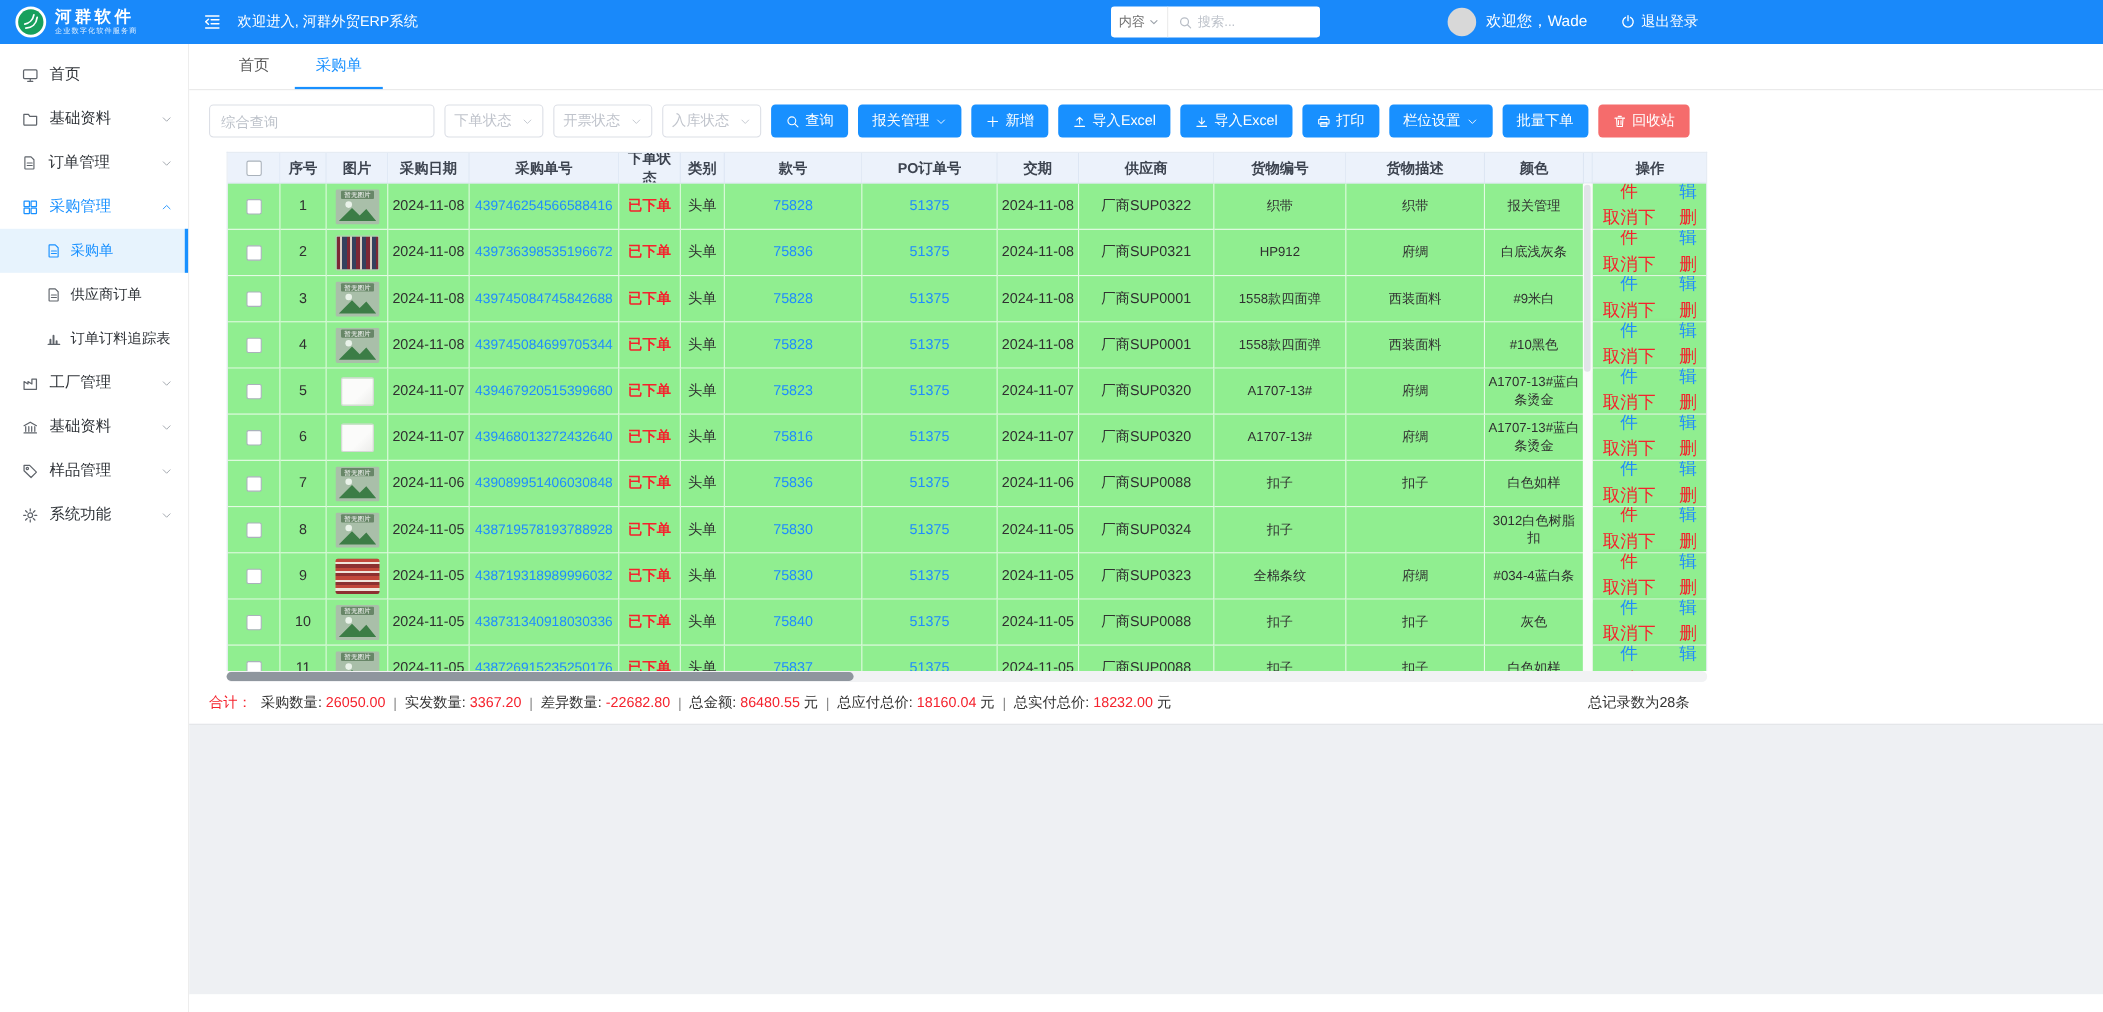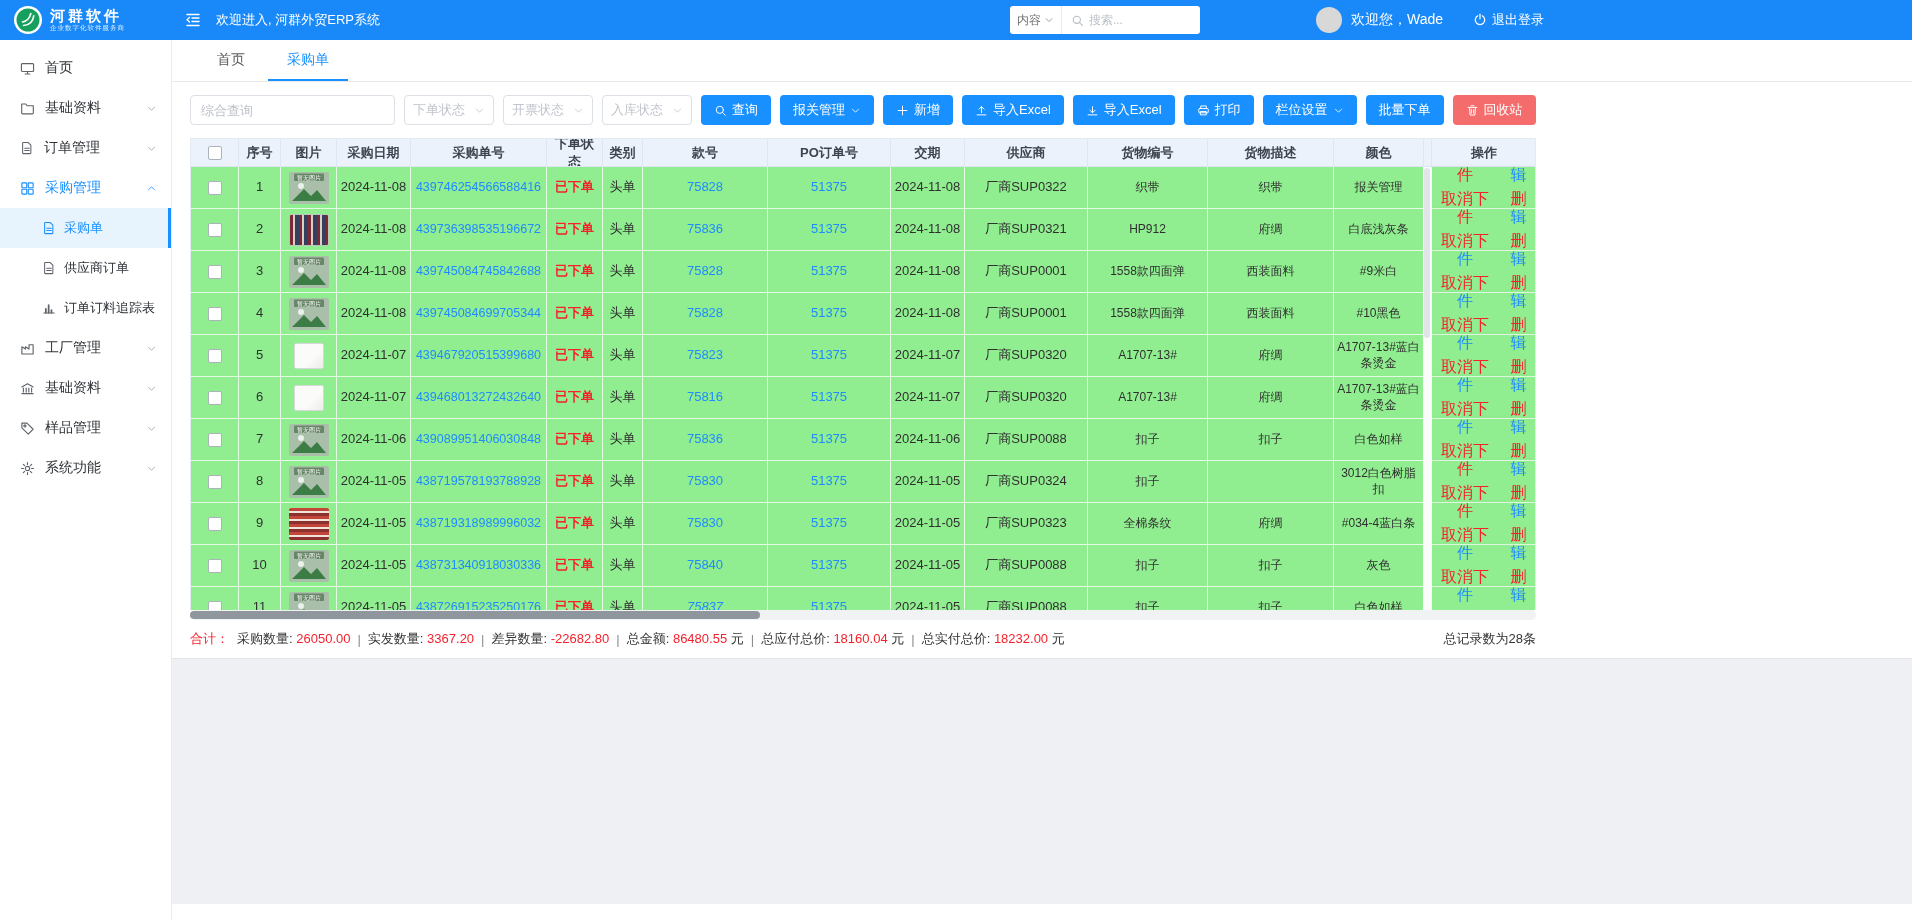--- a/index.html
+++ b/index.html
@@ -46,21 +46,21 @@
 
 .toolbar{display:flex;align-items:center;gap:9px;padding:13px 18px;flex:none}
 .query-input{width:205px;height:30px;border:1px solid #dcdfe6;border-radius:4px;padding:0 10px;font-size:13px;color:#333;font-family:inherit;outline:none}
 .query-input::placeholder{color:#bdc2ca}
 .select{width:90px;height:30px;border:1px solid #dcdfe6;border-radius:4px;background:#fff;display:flex;align-items:center;justify-content:space-between;padding:0 8px;font-size:13px;color:#c0c4cc;cursor:pointer}
 .select .ic{color:#c0c4cc}
 .btn{height:30px;border:0;border-radius:4px;background:var(--primary);color:#fff;font-size:13px;display:inline-flex;align-items:center;gap:5px;padding:0 13px;cursor:pointer;font-family:inherit;white-space:nowrap}
 .btn .ic{color:#fff}
 .btn.danger{background:var(--danger)}
 
-.table-area{position:relative;margin:0 18px;width:1346px;flex:none}
+.table-area{position:relative;margin:0 34px;width:1346px;flex:none}
 .table-viewport{height:472px;overflow:hidden;border:1px solid #e4eaf2;border-bottom:0}
 .trow{display:flex;width:1344px}
 .tcell{flex:none;display:flex;align-items:center;justify-content:center;text-align:center;overflow:hidden;padding:0 2px}
 .thead .tcell{height:28px;background:#ecf2fb;font-size:13px;font-weight:bold;color:#3d4450;border-right:1px solid #dde6f3;border-bottom:1px solid #dde6f3}
 .tbody .tcell{height:42px;background:var(--row-green);font-size:13px;color:#303030;border-right:1px solid rgba(255,255,255,.75);border-bottom:1px solid rgba(255,255,255,.75);line-height:1.3}
 .tbody .tcell.gap{background:#fff;border-right:0;border-bottom:0}
 .thead .tcell.gap{padding:0}
 .tcell.num{font-size:12.5px}
 .tcell.small{font-size:12px}
 .tcell.action{box-shadow:-3px 0 5px rgba(0,0,0,.05)}
@@ -882,21 +882,21 @@
                 </div>
               </div>
               <div class="tcell" style="width: 74px;">2024-11-05</div>
               <div class="tcell num" style="width: 136px;">
                 <a class="link-blue">438726915235250176</a>
               </div>
               <div class="tcell" style="width: 56px;">
                 <span class="status-red">已下单</span>
               </div>
               <div class="tcell" style="width: 40px;">头单</div>
-              <div class="tcell" style="width: 125px; font-style: italic;">
+              <div class="tcell" style="width: 125px;">
                 <a class="link-blue">75837</a>
               </div>
               <div class="tcell" style="width: 123px;">
                 <a class="link-blue">51375</a>
               </div>
               <div class="tcell" style="width: 74px;">2024-11-05</div>
               <div class="tcell" style="width: 123px;">厂商SUP0088</div>
               <div class="tcell small" style="width: 120px;">扣子</div>
               <div class="tcell small" style="width: 126px;">扣子</div>
               <div class="tcell small" style="width: 90px;">白色如样</div>

